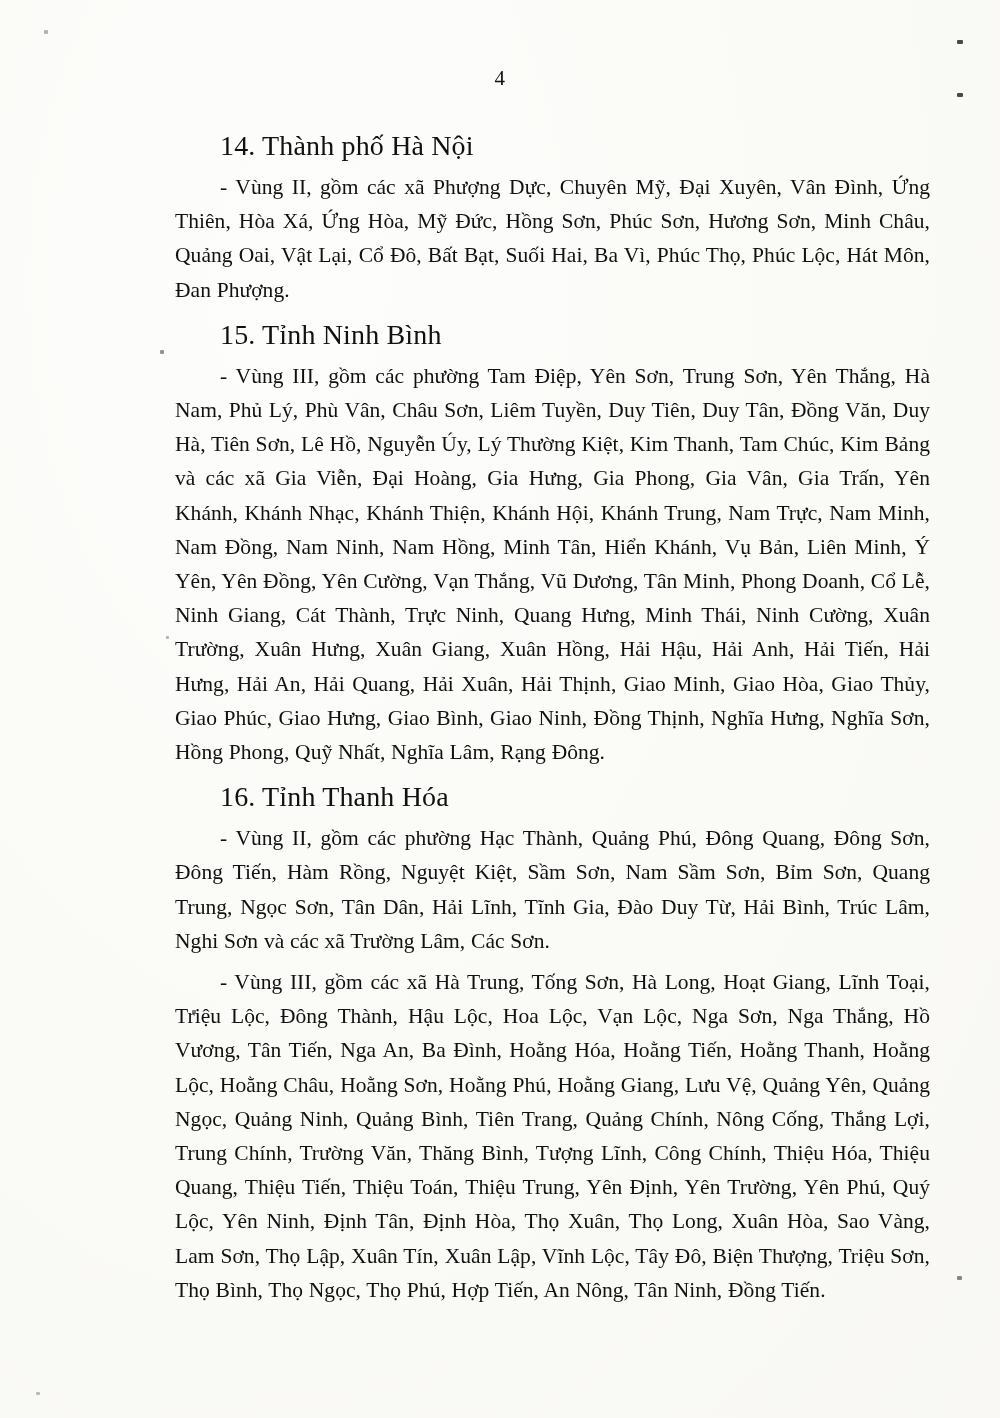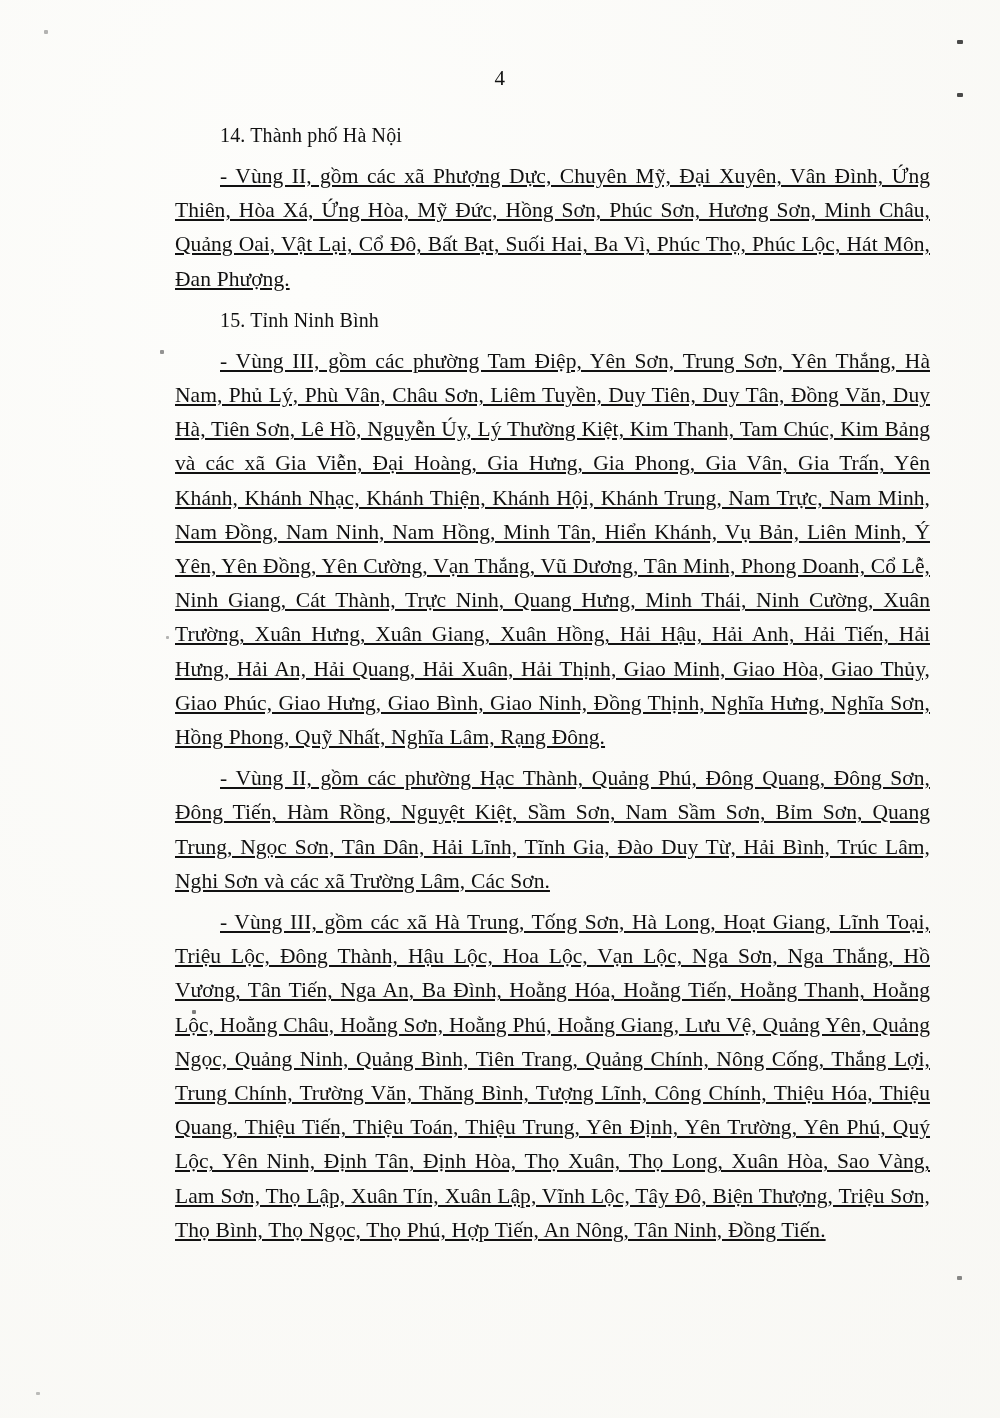--- a/index.html
+++ b/index.html
@@ -35,36 +35,35 @@
     line-height: 1;
     letter-spacing: 0.5px;
   }
   .content {
     position: absolute;
     left: 175px;
     top: 118px;
     width: 755px;
   }
   .heading {
-    font-size: 20px;
+    font-size: 28px;
     line-height: 34px;
-    margin: 0 0 7px 0;
+    margin: 11px 0 7px 0;
     padding-left: 45px;
     letter-spacing: 0.15px;
   }
   .para {
     font-size: 21.5px;
     line-height: 34.2px;
     margin: 0 0 7px 0;
     text-align: justify;
     text-justify: inter-word;
     text-indent: 45px;
     letter-spacing: 0.05px;
     word-spacing: 0.3px;
-    text-decoration: underline;
   }
   .para.last-of-block {
     margin-bottom: 9px;
   }
   
   .speck {
     position: absolute;
     background: #2a2a2a;
     border-radius: 1px;
     pointer-events: none;
@@ -89,20 +88,21 @@
   <div class="page-number">4</div>
 
   <div class="content">
 
     <p class="heading">14. Thành phố Hà Nội</p>
     <p class="para">- Vùng II, gồm các xã Phượng Dực, Chuyên Mỹ, Đại Xuyên, Vân Đình, Ứng Thiên, Hòa Xá, Ứng Hòa, Mỹ Đức, Hồng Sơn, Phúc Sơn, Hương Sơn, Minh Châu, Quảng Oai, Vật Lại, Cổ Đô, Bất Bạt, Suối Hai, Ba Vì, Phúc Thọ, Phúc Lộc, Hát Môn, Đan Phượng.</p>
 
     <p class="heading">15. Tỉnh Ninh Bình</p>
     <p class="para">- Vùng III, gồm các phường Tam Điệp, Yên Sơn, Trung Sơn, Yên Thắng, Hà Nam, Phủ Lý, Phù Vân, Châu Sơn, Liêm Tuyền, Duy Tiên, Duy Tân, Đồng Văn, Duy Hà, Tiên Sơn, Lê Hồ, Nguyễn Úy, Lý Thường Kiệt, Kim Thanh, Tam Chúc, Kim Bảng và các xã Gia Viễn, Đại Hoàng, Gia Hưng, Gia Phong, Gia Vân, Gia Trấn, Yên Khánh, Khánh Nhạc, Khánh Thiện, Khánh Hội, Khánh Trung, Nam Trực, Nam Minh, Nam Đồng, Nam Ninh, Nam Hồng, Minh Tân, Hiển Khánh, Vụ Bản, Liên Minh, Ý Yên, Yên Đồng, Yên Cường, Vạn Thắng, Vũ Dương, Tân Minh, Phong Doanh, Cổ Lễ, Ninh Giang, Cát Thành, Trực Ninh, Quang Hưng, Minh Thái, Ninh Cường, Xuân Trường, Xuân Hưng, Xuân Giang, Xuân Hồng, Hải Hậu, Hải Anh, Hải Tiến, Hải Hưng, Hải An, Hải Quang, Hải Xuân, Hải Thịnh, Giao Minh, Giao Hòa, Giao Thủy, Giao Phúc, Giao Hưng, Giao Bình, Giao Ninh, Đồng Thịnh, Nghĩa Hưng, Nghĩa Sơn, Hồng Phong, Quỹ Nhất, Nghĩa Lâm, Rạng Đông.</p>
 
+    <p class="heading">16. Tỉnh Thanh Hóa</p>
     <p class="para">- Vùng II, gồm các phường Hạc Thành, Quảng Phú, Đông Quang, Đông Sơn, Đông Tiến, Hàm Rồng, Nguyệt Kiệt, Sầm Sơn, Nam Sầm Sơn, Bỉm Sơn, Quang Trung, Ngọc Sơn, Tân Dân, Hải Lĩnh, Tĩnh Gia, Đào Duy Từ, Hải Bình, Trúc Lâm, Nghi Sơn và các xã Trường Lâm, Các Sơn.</p>
     <p class="para">- Vùng III, gồm các xã Hà Trung, Tống Sơn, Hà Long, Hoạt Giang, Lĩnh Toại, Triệu Lộc, Đông Thành, Hậu Lộc, Hoa Lộc, Vạn Lộc, Nga Sơn, Nga Thắng, Hồ Vương, Tân Tiến, Nga An, Ba Đình, Hoằng Hóa, Hoằng Tiến, Hoằng Thanh, Hoằng Lộc, Hoằng Châu, Hoằng Sơn, Hoằng Phú, Hoằng Giang, Lưu Vệ, Quảng Yên, Quảng Ngọc, Quảng Ninh, Quảng Bình, Tiên Trang, Quảng Chính, Nông Cống, Thắng Lợi, Trung Chính, Trường Văn, Thăng Bình, Tượng Lĩnh, Công Chính, Thiệu Hóa, Thiệu Quang, Thiệu Tiến, Thiệu Toán, Thiệu Trung, Yên Định, Yên Trường, Yên Phú, Quý Lộc, Yên Ninh, Định Tân, Định Hòa, Thọ Xuân, Thọ Long, Xuân Hòa, Sao Vàng, Lam Sơn, Thọ Lập, Xuân Tín, Xuân Lập, Vĩnh Lộc, Tây Đô, Biện Thượng, Triệu Sơn, Thọ Bình, Thọ Ngọc, Thọ Phú, Hợp Tiến, An Nông, Tân Ninh, Đồng Tiến.</p>
 
   </div>
 
   <span class="speck speck-a"></span>
   <span class="speck speck-b"></span>
   <span class="speck speck-c"></span>
   <span class="speck speck-d"></span>
   <span class="speck speck-e"></span>

